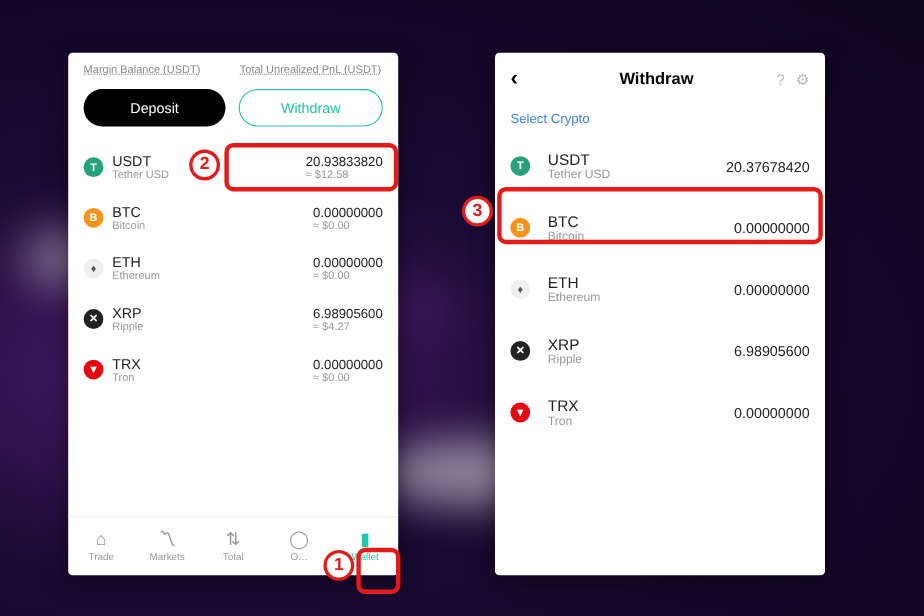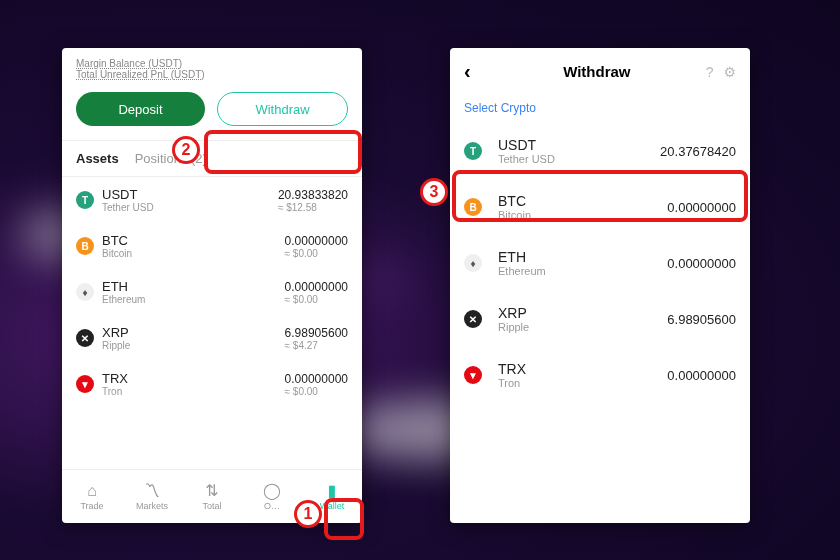--- a/index.html
+++ b/index.html
@@ -22,28 +22,28 @@
     box-shadow: 0 4px 20px rgba(0,0,0,.5);
     overflow: hidden;
     top: 48px;
     height: 475px;
     display: flex; flex-direction: column;
   }
   .phone-left { left: 62px; }
   .phone-right { left: 450px; }
 
   
-  .balances { display:flex; padding: 10px 14px 8px; gap: 0; flex-direction: column; }
+  .balances { display:flex; padding: 10px 14px 8px; gap: 12px; }
   .bal-col { flex:1; }
   .bal-label { font-size: 10px; color: #888; text-decoration: underline dotted; }
   .bal-val { font-size: 13px; color: #222; margin-top: 2px; }
 
   .btn-row { display:flex; gap:12px; padding: 4px 14px 14px; position: relative; }
   .pill-btn { flex:1; height: 34px; border-radius: 18px; display:flex; align-items:center; justify-content:center; font-size: 13px; cursor:pointer; }
-  .pill-deposit { background:#15803d; color:#fff; border:none; }
+  .pill-deposit { background:#000000; color:#fff; border:none; }
   .pill-withdraw { background:#fff; color:#1fc7a6; border:1.5px solid #1fc7a6; }
 
   .tabs-row { display:flex; gap:16px; padding: 10px 14px 10px; border-top:1px solid #eee; border-bottom:1px solid #eee; }
   .tab { font-size:13px; color:#999; cursor:pointer; }
   .tab.active { color:#222; font-weight:600; }
 
   .asset-list { flex:1; overflow:auto; padding: 0 14px; }
   .asset-row { display:flex; align-items:center; padding: 10px 0; }
   .asset-icon { width:18px; height:18px; border-radius:50%; margin-right:8px; display:flex; align-items:center; justify-content:center; font-size:10px; font-weight:700; color:#fff; flex-shrink:0; }
   .ic-usdt { background:#26a17b; }
@@ -93,24 +93,20 @@
       <div class="bal-label">Margin Balance (USDT)</div>
     </div>
     <div class="bal-col">
       <div class="bal-label">Total Unrealized PnL (USDT)</div>
     </div>
   </div>
   <div class="btn-row">
     <div class="pill-btn pill-deposit">Deposit</div>
     <div class="pill-btn pill-withdraw">Withdraw</div>
   </div>
-  <div class="tabs-row">
-    <div class="tab active">Assets</div>
-    <div class="tab">Positions (2)</div>
-  </div>
   <div class="asset-list" id="left-assets">
       <div class="asset-row">
         <div class="asset-icon ic-usdt">T</div>
         <div class="asset-names">
           <div class="asset-sym">USDT</div>
           <div class="asset-full">Tether USD</div>
         </div>
         <div class="asset-vals">
           <div class="asset-amt">20.93833820</div>
           <div class="asset-usd">≈ $12.58</div>

